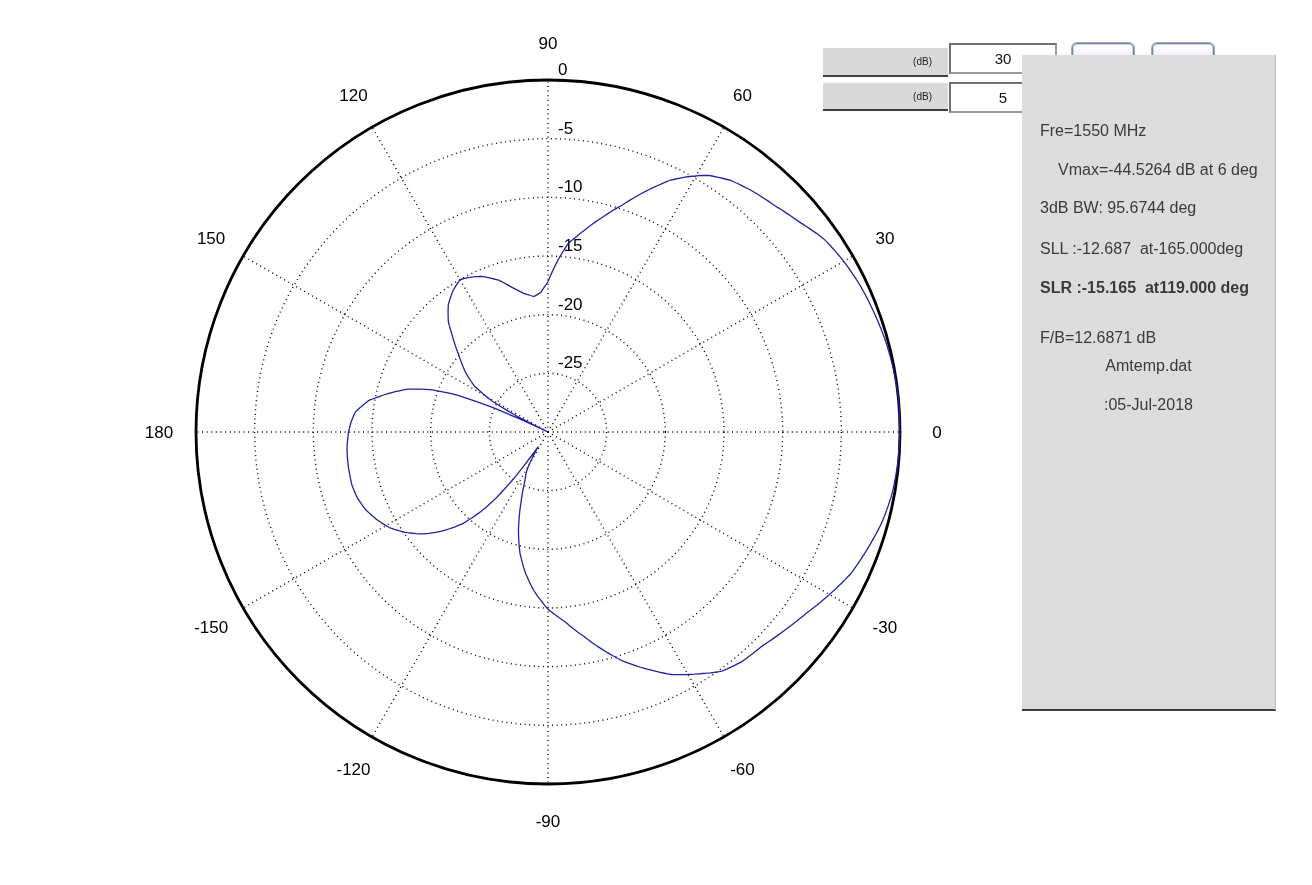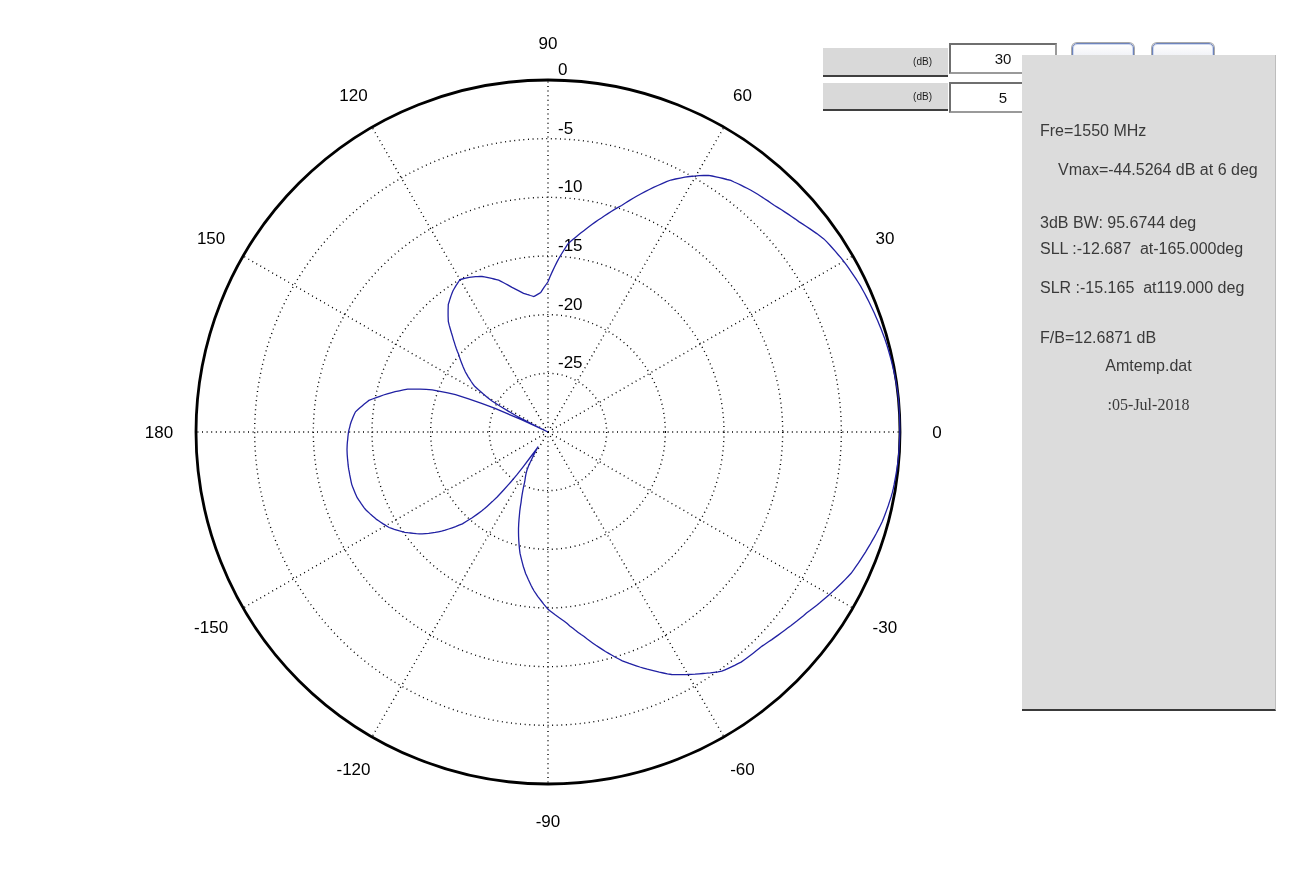--- a/index.html
+++ b/index.html
@@ -76,21 +76,21 @@
   <div class="btn-underline" style="left:1070px;top:72px;width:68px;"></div>
   <button class="xp-btn" style="left:1152px;top:43px;"></button>
   <div class="btn-underline" style="left:1150px;top:72px;width:68px;"></div>
 
   <div class="ctl-label" style="left:823px;top:83px;width:125px;height:28px;">(dB)</div>
   <input class="ctl-input" style="left: 949px; top: 82px; width: 108px; height: 31px;" value="5">
 
   <div id="info-panel" style="background: rgb(220, 220, 220);">
     <div class="info-line" style="top:67px;">Fre=1550 MHz</div>
     <div class="info-line" style="top:106px;margin-left:18px;">Vmax=-44.5264 dB at 6 deg</div>
-    <div class="info-line" style="top:159px;">3dB BW: 95.6744 deg</div>
+    <div class="info-line" style="top:144px;">3dB BW: 95.6744 deg</div>
     <div class="info-line" style="top:185px;text-align:right;">SLL :-12.687  at-165.000deg</div>
-    <div class="info-line" style="top:224px;">SLR :-15.165  at119.000 deg</div>
+    <div class="info-line" style="top:224px;font-weight:bold;">SLR :-15.165  at119.000 deg</div>
     <div class="info-line" style="top:274px;">F/B=12.6871 dB</div>
     <div class="info-center" style="top:302px;">Amtemp.dat</div>
-    <div class="info-center" style="top:341px;font-family:Liberation Serif, serif;">:05-Jul-2018</div>
+    <div class="info-center" style="top:341px;">:05-Jul-2018</div>
   </div>
 
 </div>
 
 </body></html>

